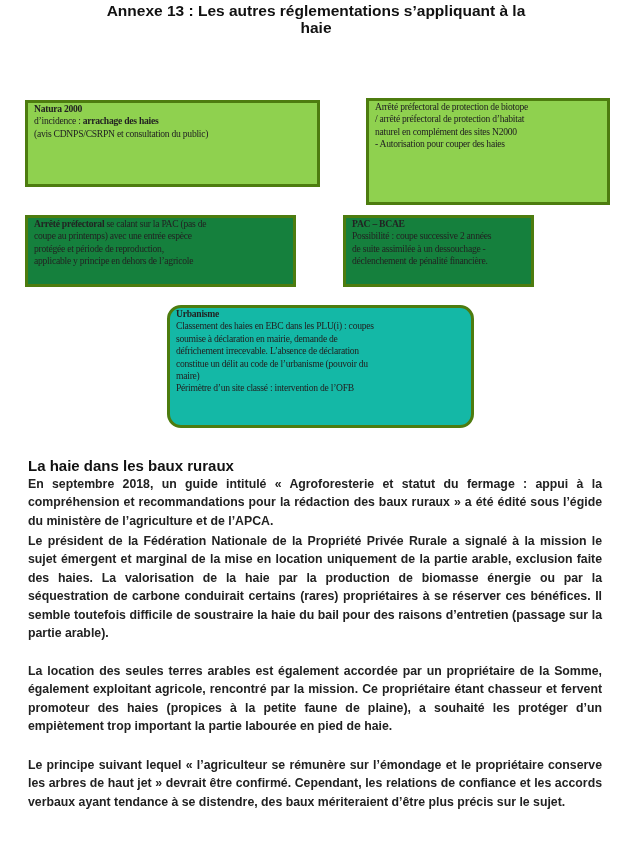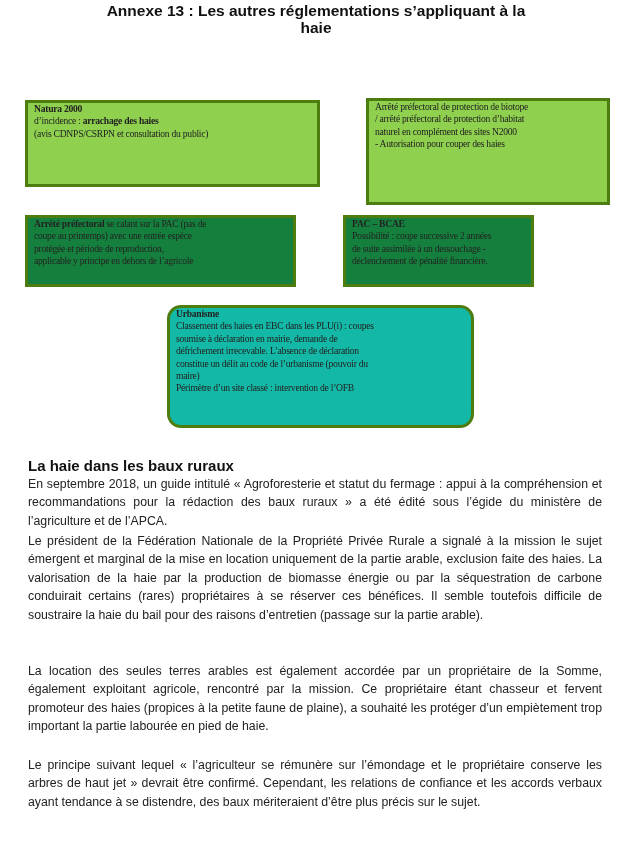--- a/index.html
+++ b/index.html
@@ -25,21 +25,21 @@
     .line { display: block; white-space: nowrap; }
     .section-heading {
       position: absolute; left: 28px; top: 457px;
       font-family: "Liberation Sans", sans-serif; font-weight: bold;
       font-size: 15px; color: #111;
     }
     .para {
       position: absolute; left: 28px; width: 574px;
       font-family: "Liberation Sans", sans-serif;
       font-size: 12.3px; line-height: 18.4px; color: #222;
-      text-align: justify; margin: 0;
+      text-align: justify; margin: 0; font-weight: bold;
     }
   </style>
 </head>
 <body>
 
 <h1 class="title" style="margin:0;">
   <span class="line">Annexe 13 : Les autres réglementations s’appliquant à la</span>
   <span class="line">haie</span>
 </h1>
 

